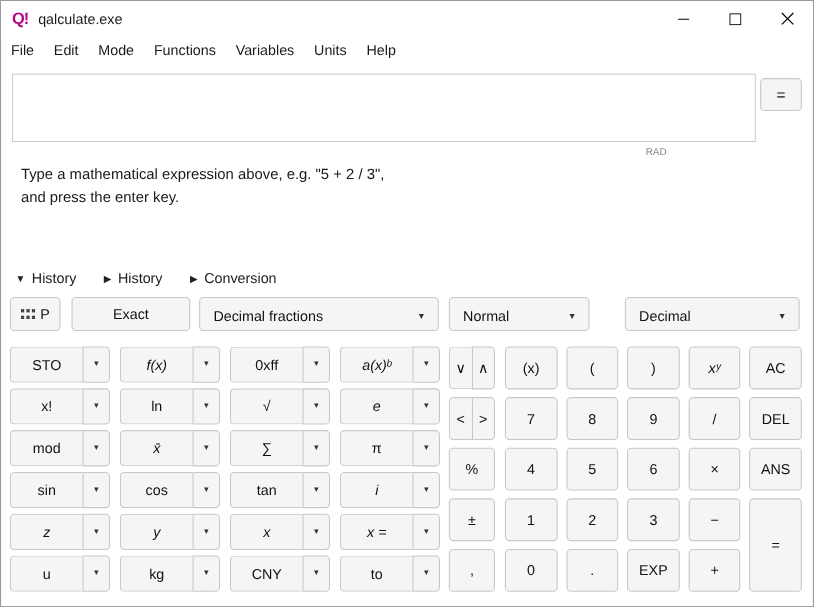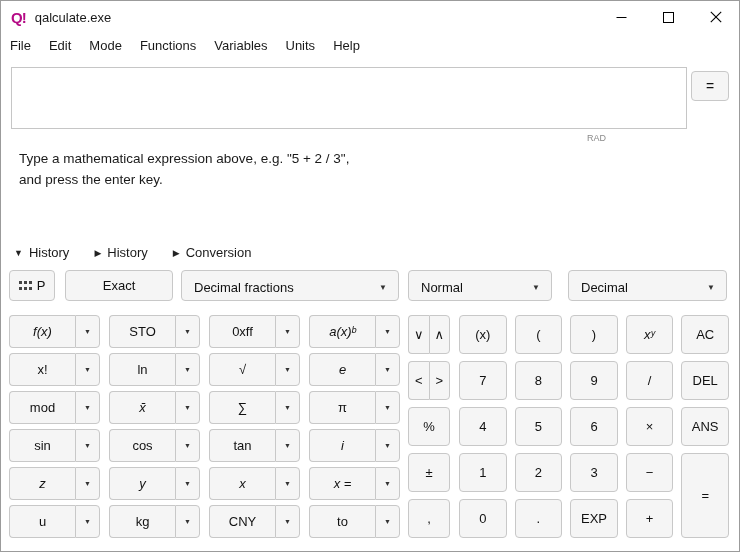--- a/index.html
+++ b/index.html
@@ -32,21 +32,21 @@
   
   .expanders { position:absolute; left:13px; top:244px; display:flex; gap:25px; font-size:13px; }
   .expander { display:flex; align-items:center; gap:6px; cursor:default; }
   .tri { font-size:9px; color:#222; }
 
   
   .tb { position:absolute; top:269px; height:31px; }
   #tb-keypad { left:8px;  width:46px;  gap:5px; }
   #tb-exact  { left:64px; width:108px; }
   #tb-frac   { left:180px; width:218px; }
-  #tb-disp   { left:407px; width:144px; }
+  #tb-disp   { left:407px; width:128px; }
   #tb-base   { left:567px; width:159px; }
   .dropdown { justify-content:space-between; padding:4px 11px 0 12px; }
   .dd-arrow { font-size:8px; color:#333; }
 
   
   .keypad-left { position:absolute; left:8px; top:314px; width:391px; display:grid;
                  grid-template-columns:repeat(4,1fr); grid-auto-rows:33px; gap:5px 9px; }
   .split { display:flex; }
   .split .main { flex:1; border-radius:4px 0 0 4px; border-right:none; }
   .split .arrow { width:25px; border-radius:0 4px 4px 0; font-size:7px; color:#333; }
@@ -148,25 +148,25 @@
     <span>Normal</span>
     <span class="dd-arrow">▼</span>
   </button>
   <button class="btn tb dropdown" id="tb-base">
     <span>Decimal</span>
     <span class="dd-arrow">▼</span>
   </button>
 
   <div class="keypad-left">
       <div class="split">
+        <button class="btn main">STO</button>
+        <button class="btn arrow">▼</button>
+      </div>
+      <div class="split">
         <button class="btn main it">f(x)</button>
-        <button class="btn arrow">▼</button>
-      </div>
-      <div class="split">
-        <button class="btn main">STO</button>
         <button class="btn arrow">▼</button>
       </div>
       <div class="split">
         <button class="btn main">0xff</button>
         <button class="btn arrow">▼</button>
       </div>
       <div class="split">
         <button class="btn main it">a(x)ᵇ</button>
         <button class="btn arrow">▼</button>
       </div>

